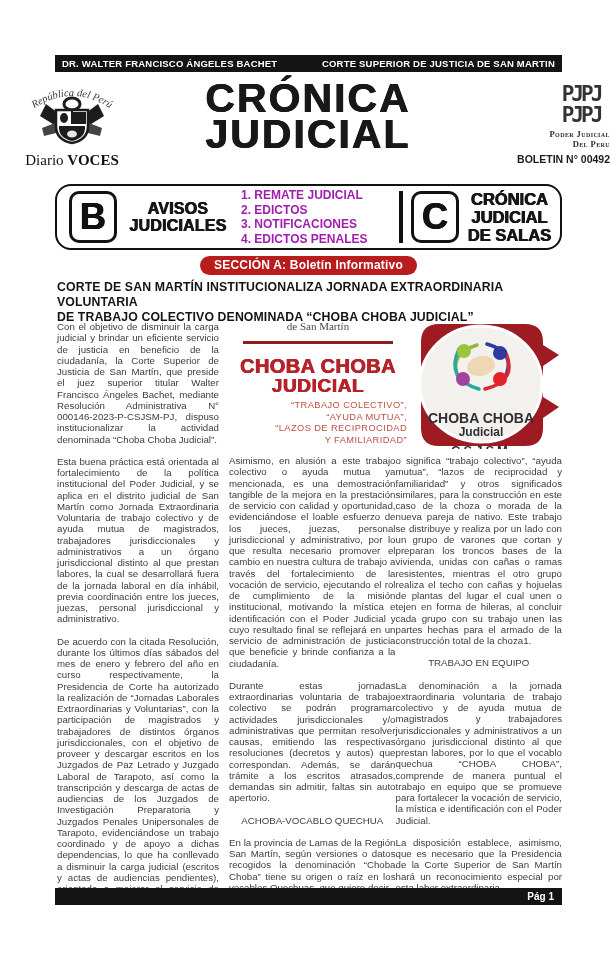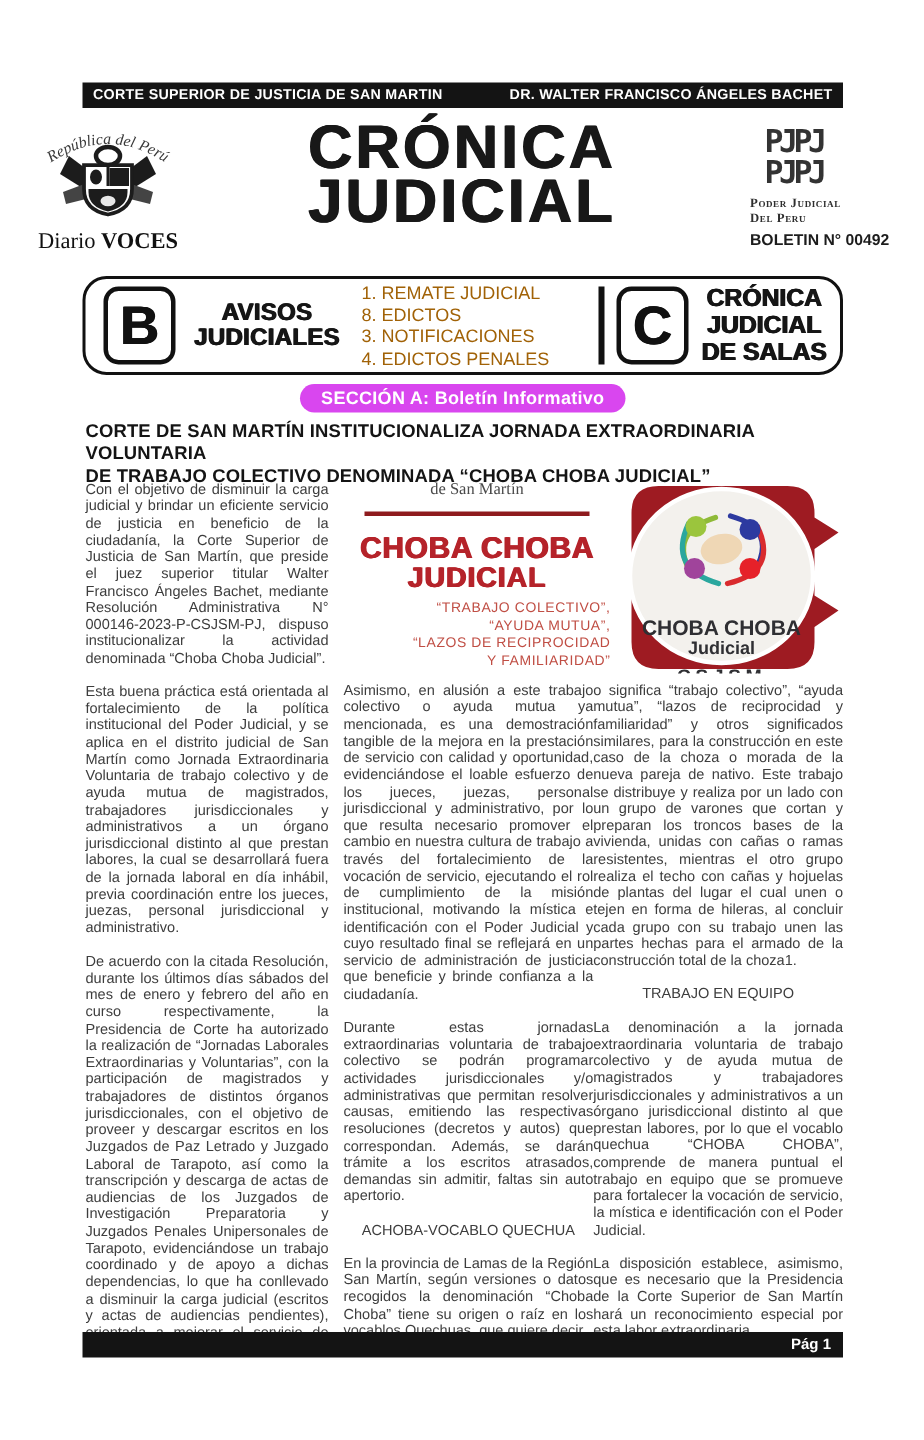--- a/index.html
+++ b/index.html
@@ -12,41 +12,41 @@
           display:flex;justify-content:space-between;align-items:center;padding:0 7px;box-sizing:border-box;}
   .topbar span{color:#ffffff;font-size:9.5px;font-weight:bold;letter-spacing:0.2px;white-space:nowrap;}
 
   
   .brand{position:absolute;left:8px;top:78px;width:128px;text-align:center;}
   .brand .diario{font-family:"Liberation Serif",serif;font-size:15px;color:#111;margin-top:-2px;}
   .brand .diario b{font-weight:900;}
   .title-block{position:absolute;left:150px;top:80px;width:316px;text-align:center;}
   .mast-title{font-size:41px;line-height:36px;font-weight:bold;color:#181818;letter-spacing:2px;}
   .dateline{font-size:11.5px;font-weight:bold;color:#222;margin-top:6px;letter-spacing:0.2px;}
-  .pj-block{position:absolute;right:6px;top:82px;width:110px;text-align:left;}
+  .pj-block{position:absolute;right:6px;top:82px;width:110px;text-align:right;}
   .pj-name{font-family:"Liberation Serif",serif;font-variant:small-caps;font-weight:bold;
            font-size:8.5px;line-height:9.5px;color:#2e2e2e;letter-spacing:0.4px;}
   .bulletin{font-size:10.5px;font-weight:bold;color:#1c1c1c;margin-top:4px;}
 
   
   .bc-box{position:absolute;left:55px;top:184px;width:507px;height:66px;border:2.5px solid #111;
           border-radius:16px;display:flex;align-items:center;box-sizing:border-box;background:#fff;}
   .letter-badge{width:42px;height:46px;border:3px solid #111;border-radius:10px;margin-left:12px;
                 display:flex;align-items:center;justify-content:center;flex:none;
                 font-size:36px;font-weight:bold;color:#111;}
   .b-title{flex:none;width:122px;text-align:center;font-size:16px;font-weight:bold;color:#161616;
            line-height:17px;letter-spacing:0.2px;}
-  .b-list{flex:none;width:152px;font-size:12px;font-weight:normal;color:#a16207;line-height:14.5px;
+  .b-list{flex:none;width:152px;font-size:12px;font-weight:bold;color:#a21caf;line-height:14.5px;
           margin-left:2px;white-space:nowrap;}
   .bc-divider{width:4px;height:52px;background:#111;margin:0 8px 0 6px;flex:none;}
   .c-title{flex:1;text-align:center;font-size:16.5px;font-weight:bold;color:#161616;line-height:18px;}
 
   
   .pill-row{position:absolute;left:55px;top:256px;width:507px;display:flex;justify-content:center;}
-  .pill{background:#d946ef;color:#fff;font-size:12px;font-weight:bold;border-radius:11px;
+  .pill{background:#b91c1c;color:#fff;font-size:12px;font-weight:bold;border-radius:11px;
         padding:2px 14px 3px;letter-spacing:0.2px;}
 
   
   .headline{position:absolute;left:57px;top:280px;width:505px;font-size:12.3px;font-weight:bold;
             color:#141414;line-height:15px;letter-spacing:0.1px;}
 
   
   .body{position:absolute;left:57px;top:321px;width:505px;height:566px;display:flex;gap:10px;
         font-size:9.7px;line-height:11.25px;text-align:justify;color:#3d3d3d;}
   .col1{flex:none;width:162px;}
@@ -71,22 +71,22 @@
   .footer-bar{position:absolute;left:55px;top:888px;width:507px;height:17px;background:#141414;
               display:flex;justify-content:flex-end;align-items:center;padding-right:8px;box-sizing:border-box;}
   .footer-bar span{color:#fff;font-size:10px;font-weight:bold;}
 </style>
 </head>
 <body>
 
 <div class="page">
 
   <div class="topbar">
+    <span>DR. WALTER FRANCISCO ÁNGELES BACHET</span>
     <span>CORTE SUPERIOR DE JUSTICIA DE SAN MARTIN</span>
-    <span>DR. WALTER FRANCISCO ÁNGELES BACHET</span>
   </div>
 
   <div class="brand">
     <svg width="120" height="72" viewBox="0 0 120 72">
       <defs>
           <path id="arcPeru" d="M 14,36 Q 60,0 106,36" fill="none"></path>
         </defs>
       <text font-family="Liberation Serif, serif" font-size="10.5" font-style="italic" fill="#3a3a3a">
         <textPath href="#arcPeru" startOffset="50%" text-anchor="middle">República del Perú</textPath>
       </text>
@@ -124,21 +124,21 @@
   </div>
 
   <div class="bc-box">
     <div class="letter-badge thick">B</div>
     <div class="b-title thick">
       <div>AVISOS</div>
       <div>JUDICIALES</div>
     </div>
     <div class="b-list">
       <div>1. REMATE JUDICIAL</div>
-      <div>8. EDICTOS</div>
+      <div>2. EDICTOS</div>
       <div>3. NOTIFICACIONES</div>
       <div>4. EDICTOS PENALES</div>
     </div>
     <div class="bc-divider"></div>
     <div class="letter-badge thick" style="margin-left:0;">C</div>
     <div class="c-title thick">
       <div>CRÓNICA</div>
       <div>JUDICIAL</div>
       <div>DE SALAS</div>
     </div>

